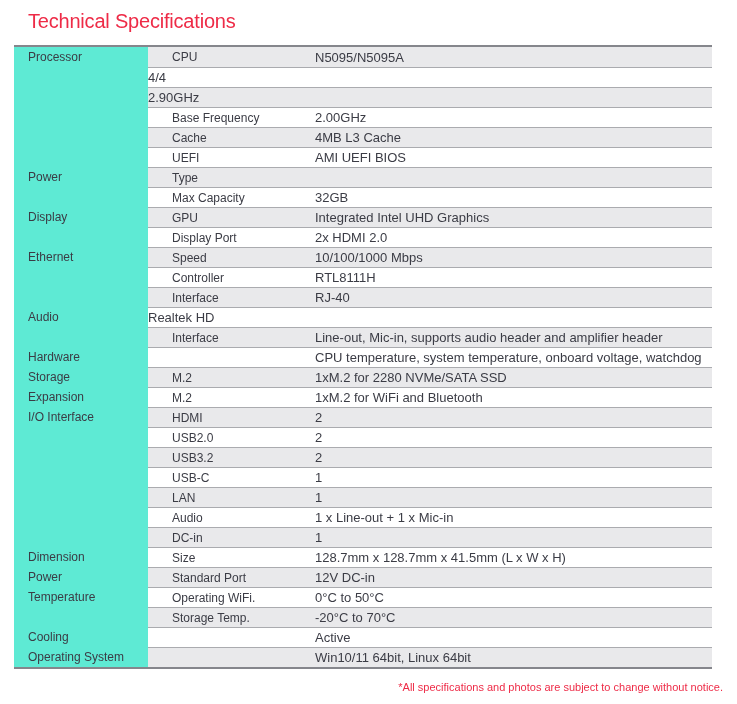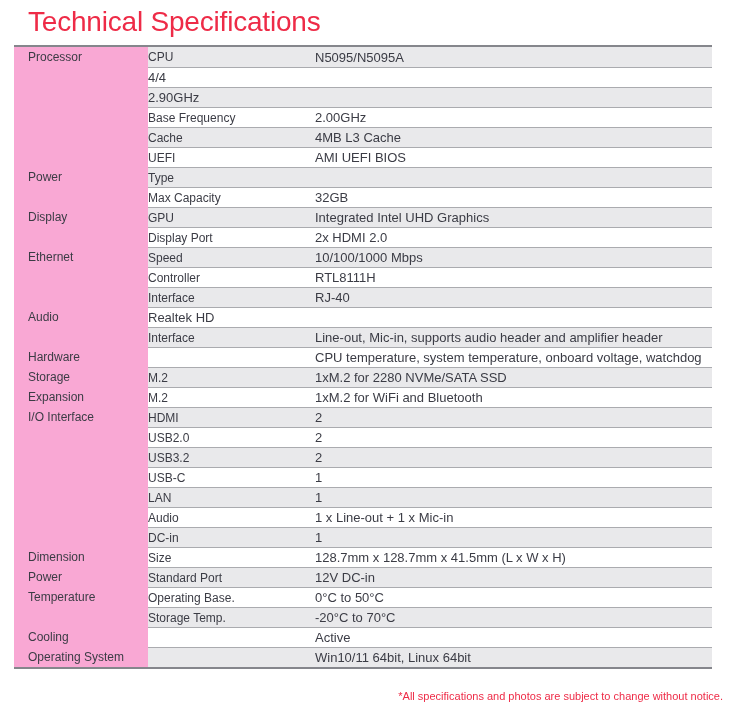--- a/index.html
+++ b/index.html
@@ -20,21 +20,21 @@
     color: var(--text);
     overflow: hidden;
   }
   .page {
     width: 737px;
     height: 704px;
     padding: 10px 14px 0 14px;
   }
   .title {
     margin: 0 0 12px 14px;
-    font-size: 28px;
+    font-size: 20px;
     line-height: 23px;
     font-weight: 500;
     letter-spacing: -0.2px;
     color: var(--accent);
   }
   .spec-table {
     width: 698px;
     border-top: 2px solid var(--table-border);
     border-bottom: 2px solid var(--table-border);
   }
@@ -42,44 +42,45 @@
     display: flex;
     height: 20px;
     align-items: stretch;
   }
   .cat {
     width: 134px;
     padding-left: 14px;
     display: flex;
     align-items: center;
     font-size: 12px;
-    background: #f9a8d4;
+    background: #5eead4;
     white-space: nowrap;
   }
   .body {
     flex: 1;
     display: flex;
     align-items: center;
     border-top: 1px solid var(--row-line);
   }
   .row:first-child .body { border-top: none; }
   .body.shaded { background: var(--row-shade); }
   .attr {
     width: 167px;
+    padding-left: 24px;
     font-size: 12px;
     white-space: nowrap;
   }
   .val {
     flex: 1;
     font-size: 13px;
     white-space: nowrap;
   }
   .footnote {
     width: 709px;
-    margin-top: 21px;
+    margin-top: 12px;
     font-size: 11px;
     text-align: right;
     color: var(--accent);
   }
 </style>
 </head>
 <body>
 
 <div class="page">
   <h1 class="title">Technical Specifications</h1>
@@ -293,21 +294,21 @@
     <div class="cat">Power</div>
     <div class="body shaded">
       <div class="attr">Standard Port</div>
       <div class="val">12V DC-in</div>
     </div>
   </div>
 
   <div class="row">
     <div class="cat">Temperature</div>
     <div class="body">
-      <div class="attr">Operating Base.</div>
+      <div class="attr">Operating WiFi.</div>
       <div class="val">0°C to 50°C</div>
     </div>
   </div>
 
   <div class="row">
     <div class="cat"></div>
     <div class="body shaded">
       <div class="attr">Storage Temp.</div>
       <div class="val">-20°C to 70°C</div>
     </div>

